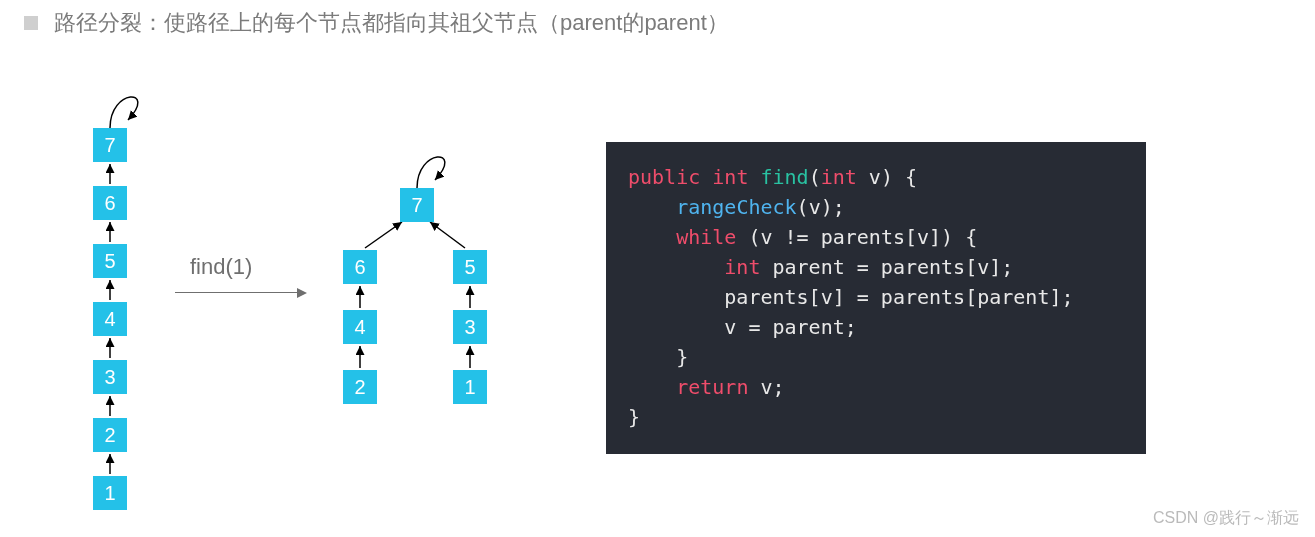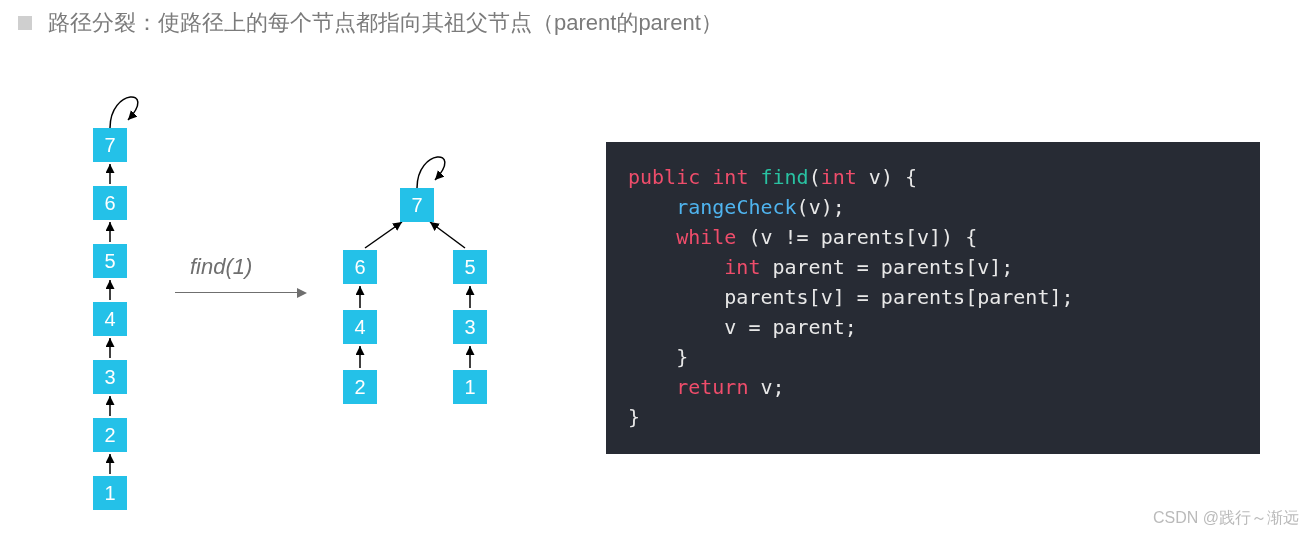--- a/index.html
+++ b/index.html
@@ -7,21 +7,21 @@
     font-family: "Microsoft YaHei", "PingFang SC", sans-serif;
     background: #ffffff;
     width: 1315px;
     height: 537px;
     position: relative;
     overflow: hidden;
   }
   .title-row {
     display: flex;
     align-items: center;
-    padding: 8px 18px;
+    padding: 8px 24px;
     font-size: 22px;
     color: #7b7b7b;
   }
   .bullet {
     width: 14px;
     height: 14px;
     background: #cfcfcf;
     margin-right: 16px;
   }
   .diagram-wrap {
@@ -46,39 +46,38 @@
     position: absolute;
     left: 0; top: 0;
     width: 560px;
     height: 450px;
     pointer-events: none;
   }
   .find-label {
     position: absolute;
     font-size: 22px;
     color: #6f6f6f;
-    font-style: italic;
   }
   .find-arrow-line {
     position: absolute;
     border-top: 1.5px solid #6f6f6f;
   }
   .find-arrow-line::after {
     content: "";
     position: absolute;
     right: -2px; top: -5px;
     border-left: 10px solid #6f6f6f;
     border-top: 5px solid transparent;
     border-bottom: 5px solid transparent;
   }
   .code-box {
     position: absolute;
     left: 606px;
     top: 142px;
-    width: 654px;
+    width: 540px;
     background: #272b34;
     color: #fff;
     font-family: "Consolas", "Menlo", monospace;
     font-size: 20px;
     line-height: 1.5;
     padding: 20px 24px 22px 22px;
     white-space: pre;
   }
   .k-red { color: #ef4d6b; }
   .k-teal { color: #29c2a2; }

